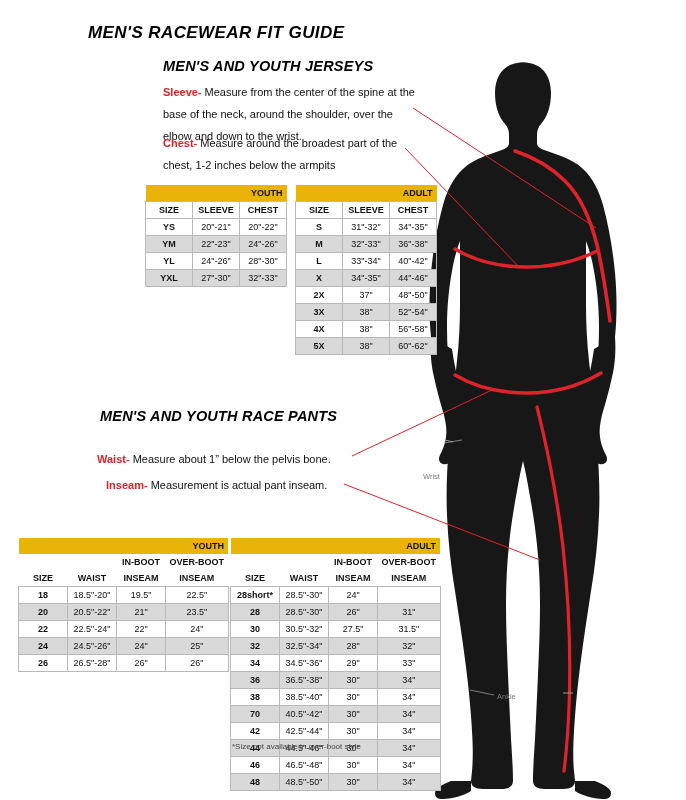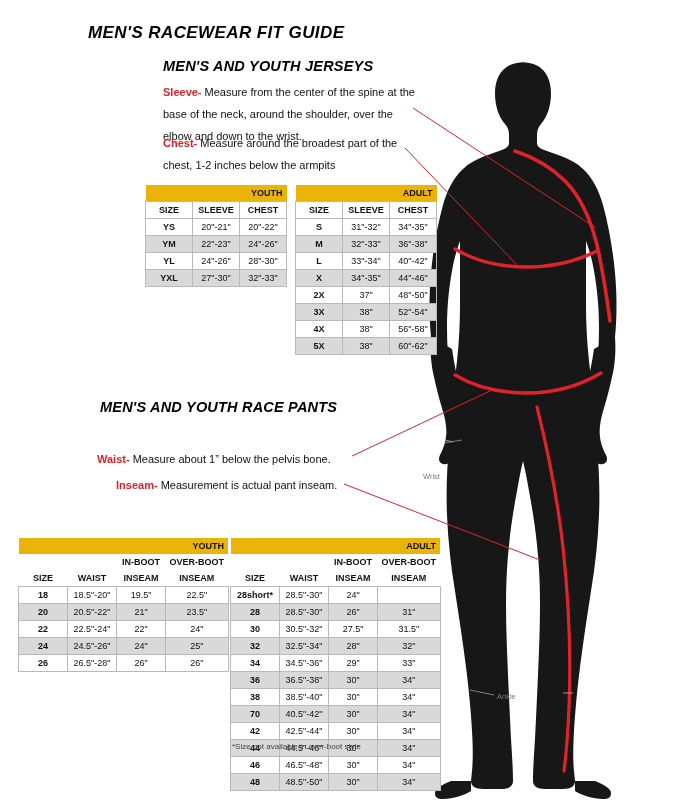--- a/index.html
+++ b/index.html
@@ -33,37 +33,37 @@
   }
   .section-title {
     position: absolute;
     font-size: 14.5px;
     font-weight: bold;
     font-style: italic;
     color: #000;
     letter-spacing: 0.2px;
   }
   #jersey-title { left: 163px; top: 58px; }
-  #pants-title  { left: 100px; top: 399px; }
+  #pants-title  { left: 100px; top: 408px; }
 
   
   .def {
     position: absolute;
     font-size: 11px;
     line-height: 22px;
     color: #111;
   }
   .def .term {
     color: #e0222a;
     font-weight: bold;
   }
   #def-sleeve { left: 163px; top: 81px; width: 258px; }
   #def-chest  { left: 163px; top: 132px; width: 250px; }
   #def-waist  { left: 97px;  top: 448px; width: 290px; }
-  #def-inseam { left: 104px;  top: 474px; width: 300px; padding-left: 12px; }
+  #def-inseam { left: 94px;  top: 474px; width: 300px; padding-left: 12px; }
 
   
   .tbl {
     position: absolute;
     border-collapse: collapse;
     font-size: 9px;
   }
   .tbl th, .tbl td {
     border: 1px solid #b9b9b9;
     padding: 2px 4px;

